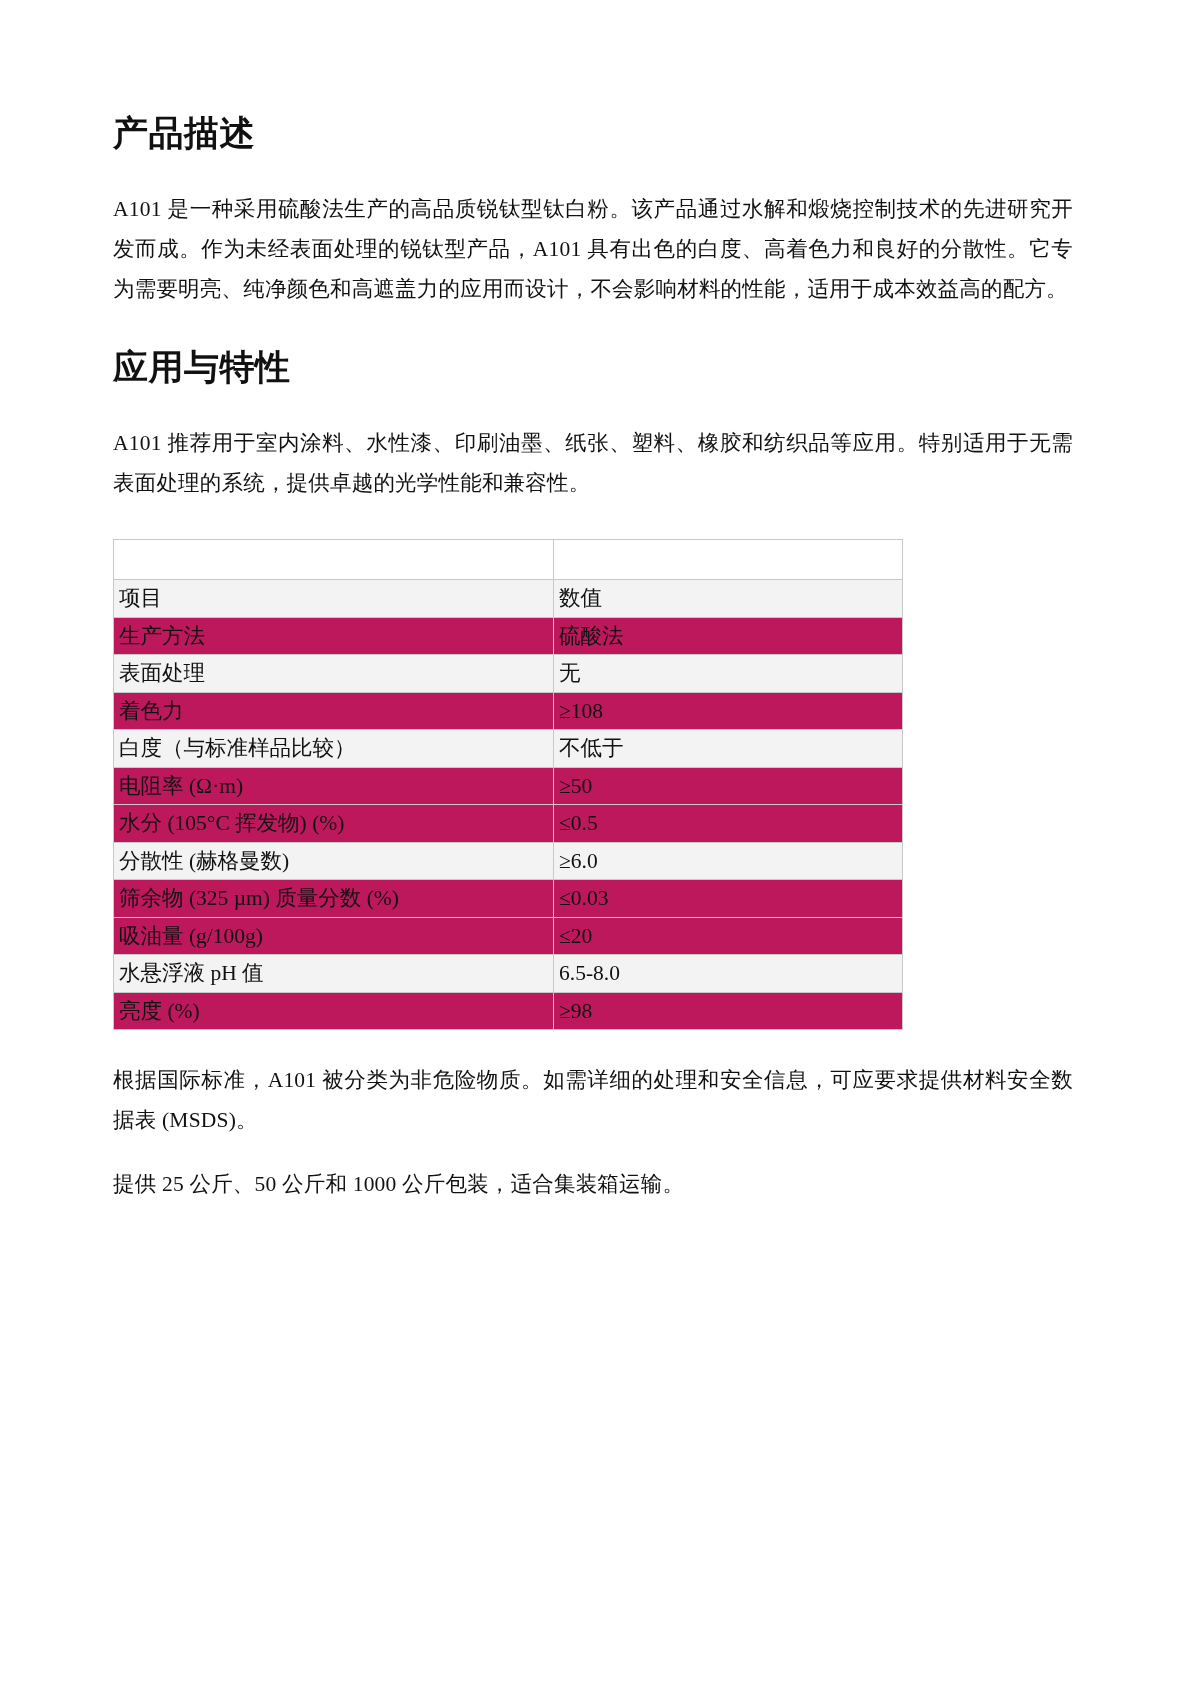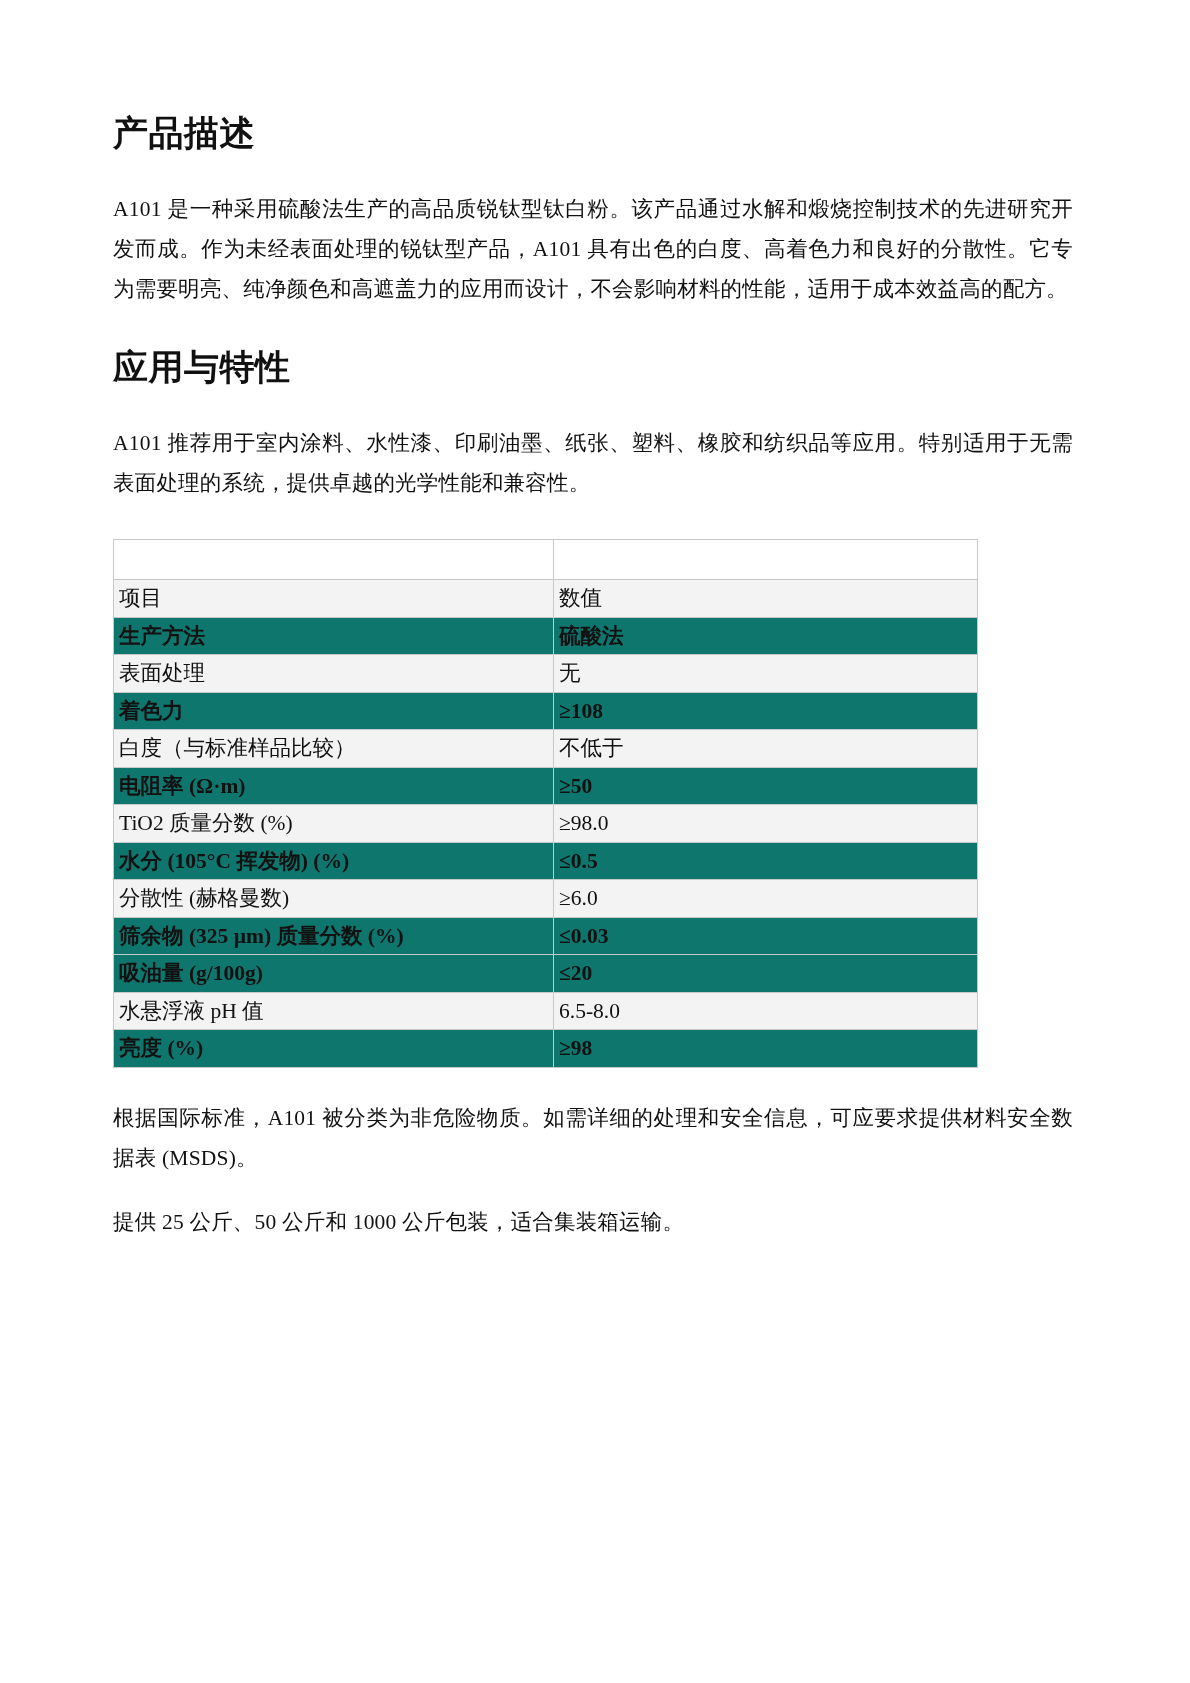--- a/index.html
+++ b/index.html
@@ -29,36 +29,36 @@
     }
     p.body-text {
       font-size: 21.5px;
       line-height: 40px;
       margin: 0 0 24px 0;
       text-align: justify;
       letter-spacing: 0.2px;
     }
     .spec-table {
       border-collapse: collapse;
-      width: 865px;
+      width: 790px;
       margin: 36px 0 30px 0;
       font-size: 21.5px;
     }
     .spec-table td {
       border: 1px solid #c8c8c8;
       height: 36.5px;
       padding: 0 5px;
       vertical-align: middle;
       line-height: 26px;
     }
     .spec-table td.col-item { width: 429px; text-align: left; }
     .spec-table td.col-value { text-align: left; }
     .spec-table tr.empty-row td { height: 39px; background: #ffffff; }
     .spec-table tr.stripe td { background: #f3f3f3; }
-    .spec-table tr.plain td { background: #0f766e; font-weight: bold; }
+    .spec-table tr.plain td { background: #be185d; }
     .spec-table tr.head-row td.col-value { font-weight: normal; }
   </style>
 </head>
 <body>
 
 <div class="page">
 
   <h2 class="section-title">产品描述</h2>
   <p class="body-text">A101 是一种采用硫酸法生产的高品质锐钛型钛白粉。该产品通过水解和煅烧控制技术的先进研究开发而成。作为未经表面处理的锐钛型产品，A101 具有出色的白度、高着色力和良好的分散性。它专为需要明亮、纯净颜色和高遮盖力的应用而设计，不会影响材料的性能，适用于成本效益高的配方。</p>
 
@@ -90,24 +90,20 @@
         <td class="col-value">≥108</td>
       </tr>
       <tr class="stripe">
         <td class="col-item">白度（与标准样品比较）</td>
         <td class="col-value">不低于</td>
       </tr>
       <tr class="plain">
         <td class="col-item">电阻率 (Ω·m)</td>
         <td class="col-value">≥50</td>
       </tr>
-      <tr class="stripe">
-        <td class="col-item">TiO2 质量分数 (%)</td>
-        <td class="col-value">≥98.0</td>
-      </tr>
       <tr class="plain">
         <td class="col-item">水分 (105°C 挥发物) (%)</td>
         <td class="col-value">≤0.5</td>
       </tr>
       <tr class="stripe">
         <td class="col-item">分散性 (赫格曼数)</td>
         <td class="col-value">≥6.0</td>
       </tr>
       <tr class="plain">
         <td class="col-item">筛余物 (325 µm) 质量分数 (%)</td>

